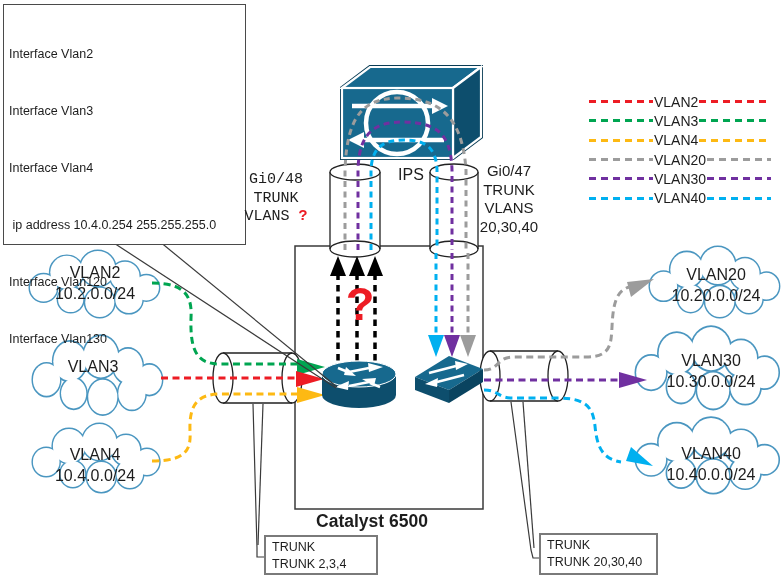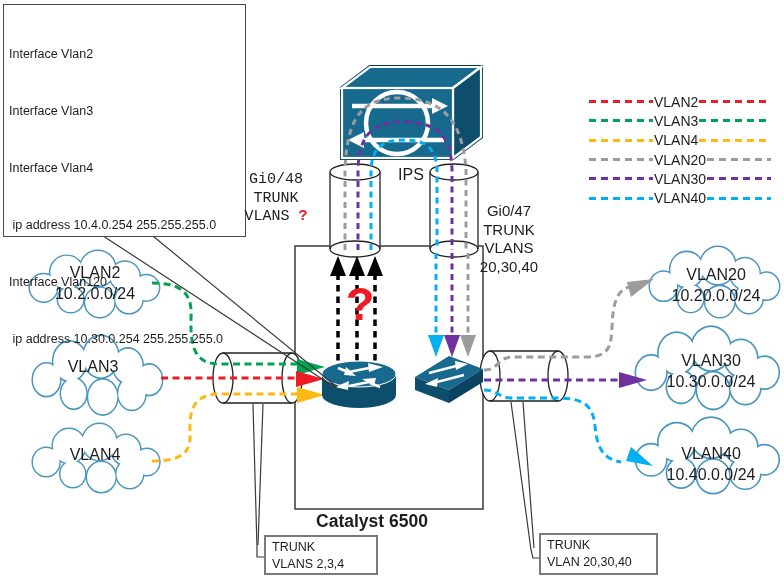--- a/index.html
+++ b/index.html
@@ -2,21 +2,21 @@
 <html><head>
 <meta charset="utf-8">
 <style>
   html,body{margin:0;padding:0;background:#fff;}
   #stage{position:relative;width:784px;height:576px;background:#fff;overflow:hidden;
          font-family:"Liberation Sans",sans-serif;color:#1d1d1d;}
   #stage svg{position:absolute;left:0;top:0;}
   .abs{position:absolute;}
   .ctr{text-align:center;}
   #config-box{left:3px;top:4px;width:236px;height:229px;border:1.5px solid #4a4a4a;
-              font-size:12.5px;line-height:19px;padding:2px 0 0 5px;white-space:pre;background:#fff;}
+              font-size:12.5px;line-height:19px;padding:2px 0 8px 5px;white-space:pre;background:#fff;}
   #legend{left:589px;top:92px;width:182px;}
   .lrow{display:flex;align-items:center;height:19.3px;font-size:14px;}
   .lrow .dash{height:3px;display:inline-block;}
   .lrow .d-left{width:64px;}
   .lrow .d-right{flex:1;}
   .lrow .llabel{padding:0 1px;white-space:nowrap;}
   .cloud-label{font-size:16px;line-height:21px;width:150px;}
   .port-label{font-size:15px;line-height:18.5px;}
   .red-q{color:#ed1c24;font-weight:bold;}
   #big-q{left:340px;top:276px;width:40px;font-size:47px;font-weight:bold;color:#ed1c24;
@@ -218,21 +218,21 @@
     <path d="M148,232 L337,387"></path>
   </g>
 </svg>
 
 <div id="config-box" class="abs">
   <div>Interface Vlan2</div>
   <div>Interface Vlan3</div>
   <div>Interface Vlan4</div>
   <div> ip address 10.4.0.254 255.255.255.0</div>
   <div>Interface Vlan120</div>
-  <div> ip address 10.30.0.254 255.255.255.0</div>
+  <div>Interface Vlan130</div>
   
   
 </div>
 
 <div id="legend" class="abs">
   <div class="lrow">
     <span class="dash d-left" style="background: repeating-linear-gradient(90deg, rgb(237, 28, 36) 0px, rgb(237, 28, 36) 7px, transparent 7px, transparent 12px);"></span>
     <span class="llabel">VLAN2</span>
     <span class="dash d-right" style="background: repeating-linear-gradient(90deg, rgb(237, 28, 36) 0px, rgb(237, 28, 36) 7px, transparent 7px, transparent 12px);"></span>
   </div>
@@ -265,52 +265,53 @@
 
 <div class="abs ctr cloud-label" style="left:20px;top:262px;">
   <div>VLAN2</div>
   <div>10.2.0.0/24</div>
 </div>
 <div class="abs ctr cloud-label" style="left:18px;top:356px;">
   <div>VLAN3</div>
 </div>
 <div class="abs ctr cloud-label" style="left:20px;top:444px;">
   <div>VLAN4</div>
+  <div>10.4.0.0/24</div>
 </div>
 <div class="abs ctr cloud-label" style="left:641px;top:264px;">
   <div>VLAN20</div>
   <div>10.20.0.0/24</div>
 </div>
 <div class="abs ctr cloud-label" style="left:636px;top:350px;">
   <div>VLAN30</div>
   <div>10.30.0.0/24</div>
 </div>
 <div class="abs ctr cloud-label" style="left:636px;top:443px;">
   <div>VLAN40</div>
   <div>10.40.0.0/24</div>
 </div>
 
 <div class="abs ctr port-label" style="left:232px;top:171px;width:88px;font-family:Liberation Mono, monospace;">
   <div>Gi0/48</div>
   <div>TRUNK</div>
   <div><span>VLANS</span> <span class="red-q">?</span></div>
 </div>
-<div class="abs ctr port-label" style="left:473px;top:162px;width:72px;margin-top:40px;">
+<div class="abs ctr port-label" style="left:473px;top:162px;width:72px;">
   <div>Gi0/47</div>
   <div>TRUNK</div>
   <div>VLANS</div>
   <div>20,30,40</div>
 </div>
 
 <div id="ips-label" class="abs ctr">IPS</div>
 <div id="big-q" class="abs ctr">?</div>
 <div id="catalyst-label" class="abs ctr">Catalyst 6500</div>
 
 <div id="trunk-note-left" class="abs trunk-note">
   <div>TRUNK</div>
-  <div>VLANS 2,3,4</div>
+  <div>TRUNK 2,3,4</div>
 </div>
 <div id="trunk-note-right" class="abs trunk-note">
   <div>TRUNK</div>
-  <div>VLAN 20,30,40</div>
+  <div>TRUNK 20,30,40</div>
 </div>
 
 </div>
 
 </body></html>

